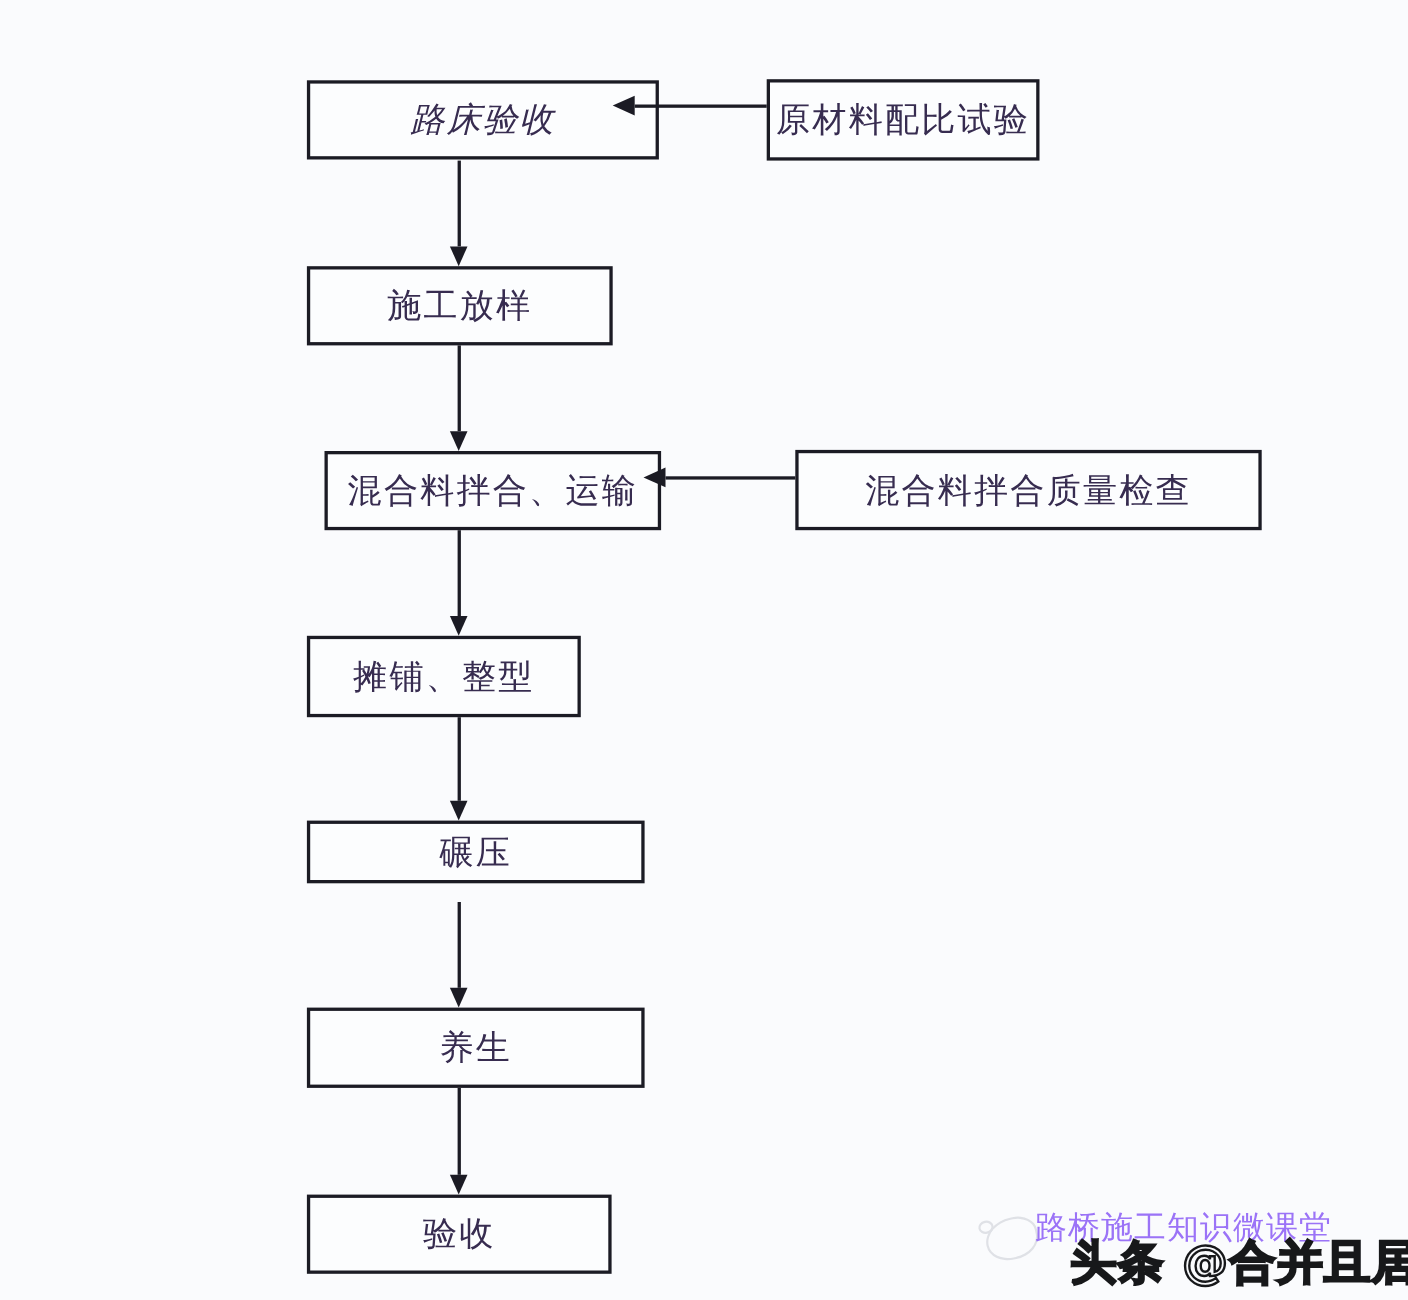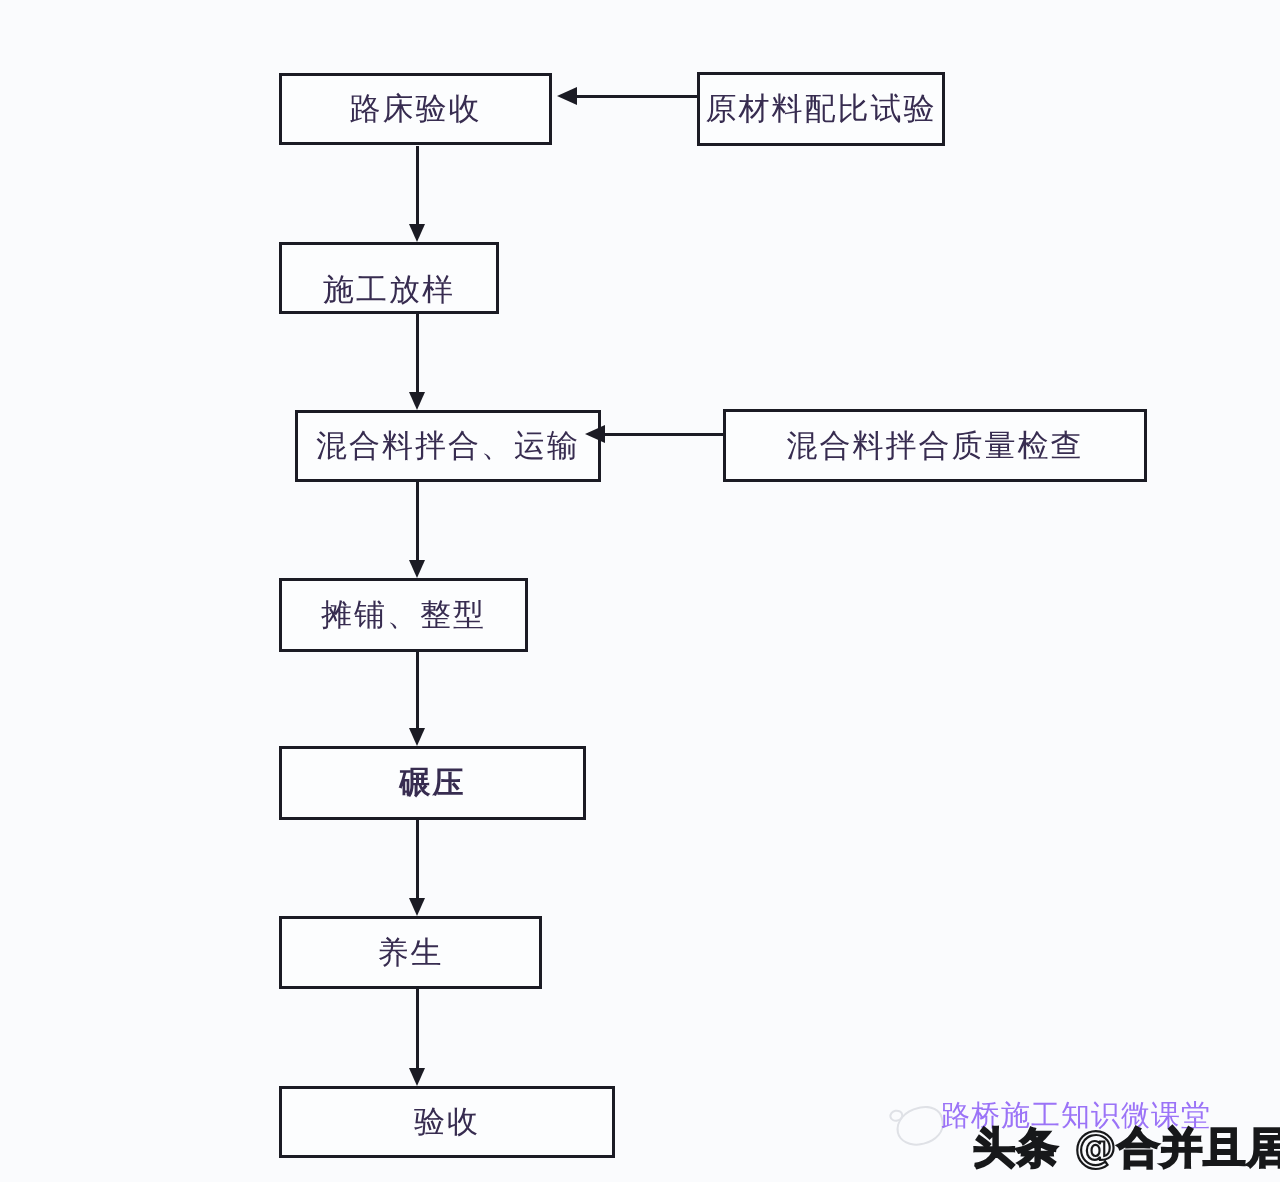--- a/index.html
+++ b/index.html
@@ -30,27 +30,27 @@
     box-sizing: border-box;
   }
   .fbox .label {
     font-size: 31px;
     letter-spacing: 2px;
     color: #372c50;
     white-space: nowrap;
     text-align: center;
   }
   
-  #b-main0 { left: 279px; top: 73px;  width: 273px; height: 72px; }
-  #b-main1 { left: 279px; top: 242px; width: 220px; height: 72px; align-items: flex-end; }
+  #b-main0 { left: 279px; top: 73px;  width: 320px; height: 72px; font-style: italic; }
+  #b-main1 { left: 279px; top: 242px; width: 278px; height: 72px; }
   #b-main2 { left: 279px; top: 410px; width: 306px; height: 72px; margin-left: 16px; }
   #b-main3 { left: 279px; top: 578px; width: 249px; height: 74px; }
-  #b-main4 { left: 279px; top: 746px; width: 307px; height: 74px; font-weight: bold; }
-  #b-main5 { left: 279px; top: 916px; width: 263px; height: 73px; }
-  #b-main6 { left: 279px; top: 1086px; width: 336px; height: 72px; }
+  #b-main4 { left: 279px; top: 746px; width: 307px; height: 57px; }
+  #b-main5 { left: 279px; top: 916px; width: 307px; height: 73px; }
+  #b-main6 { left: 279px; top: 1086px; width: 277px; height: 72px; }
   
   #b-side0 { left: 697px; top: 72px;  width: 248px; height: 74px; }
   #b-side1 { left: 723px; top: 409px; width: 424px; height: 73px; }
 
   
   .varrow {
     position: absolute;
     left: 416px;
     width: 3px;
     background: #1b1b24;

